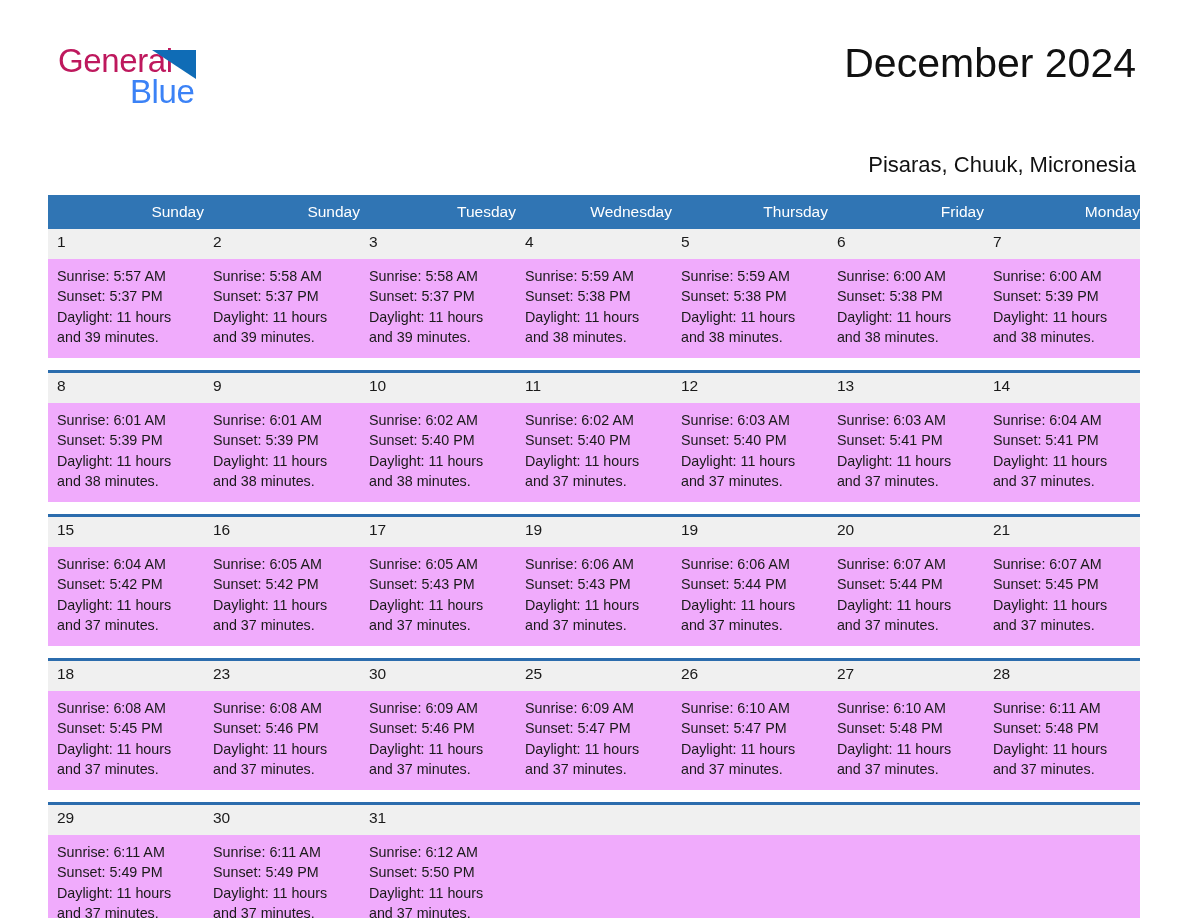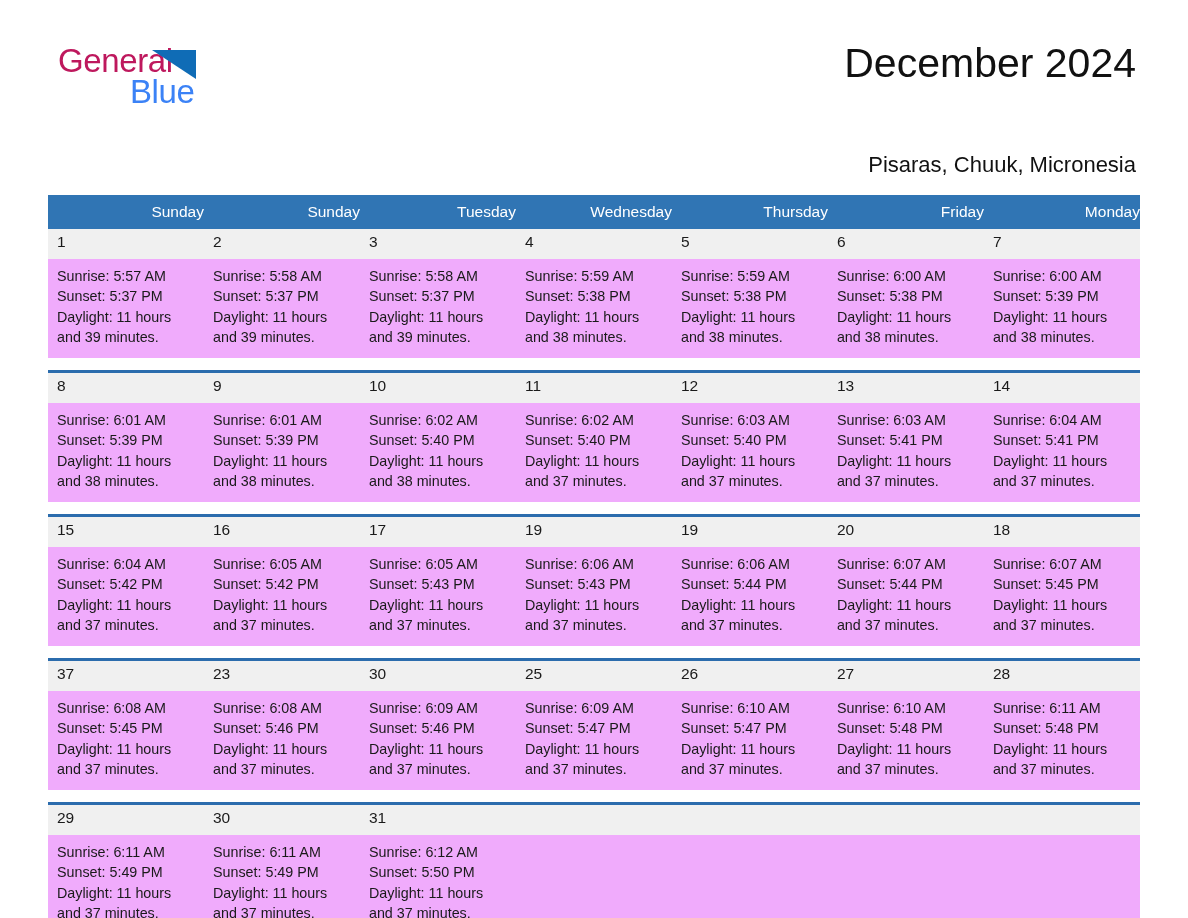--- a/index.html
+++ b/index.html
@@ -299,21 +299,21 @@
           <td colspan="7"></td>
         </tr>
 
       <tr class="daynum-row">
         <td>15</td>
         <td>16</td>
         <td>17</td>
         <td>19</td>
         <td>19</td>
         <td>20</td>
-        <td>18</td>
+        <td>21</td>
       </tr>
       <tr class="dayinfo-row">
         <td>
           <div>Sunrise: 6:04 AM</div>
           <div>Sunset: 5:42 PM</div>
           <div>Daylight: 11 hours</div>
           <div>and 37 minutes.</div>
         </td>
         <td>
           <div>Sunrise: 6:05 AM</div>
@@ -354,21 +354,21 @@
       </tr>
 
       <tr class="weekgap">
           <td colspan="7"></td>
         </tr>
       <tr class="weekrow-sep">
           <td colspan="7"></td>
         </tr>
 
       <tr class="daynum-row">
-        <td>37</td>
+        <td>18</td>
         <td>23</td>
         <td>30</td>
         <td>25</td>
         <td>26</td>
         <td>27</td>
         <td>28</td>
       </tr>
       <tr class="dayinfo-row">
         <td>
           <div>Sunrise: 6:08 AM</div>

